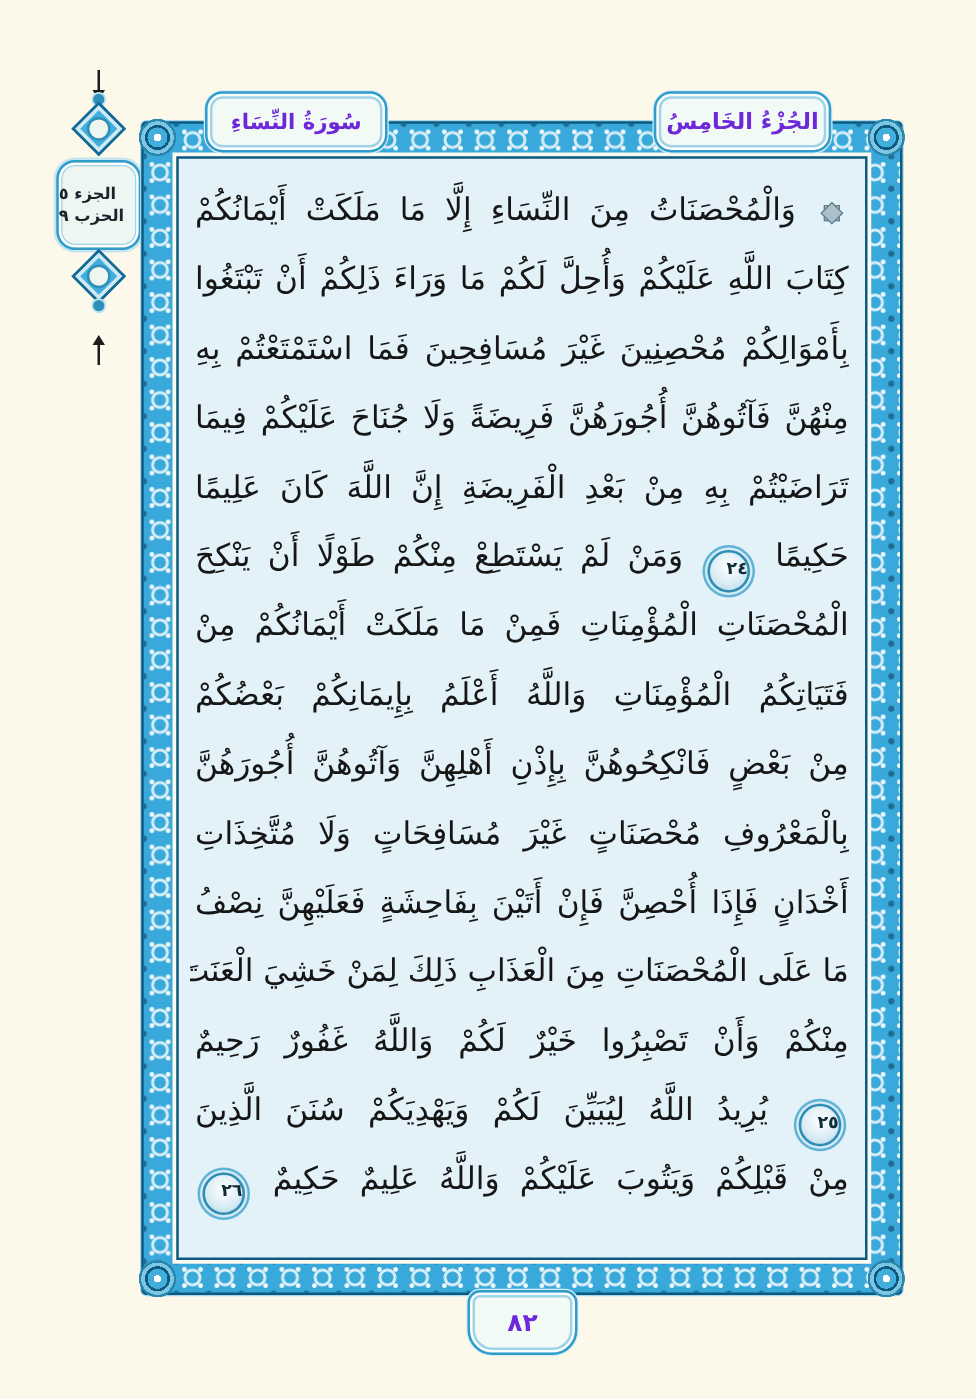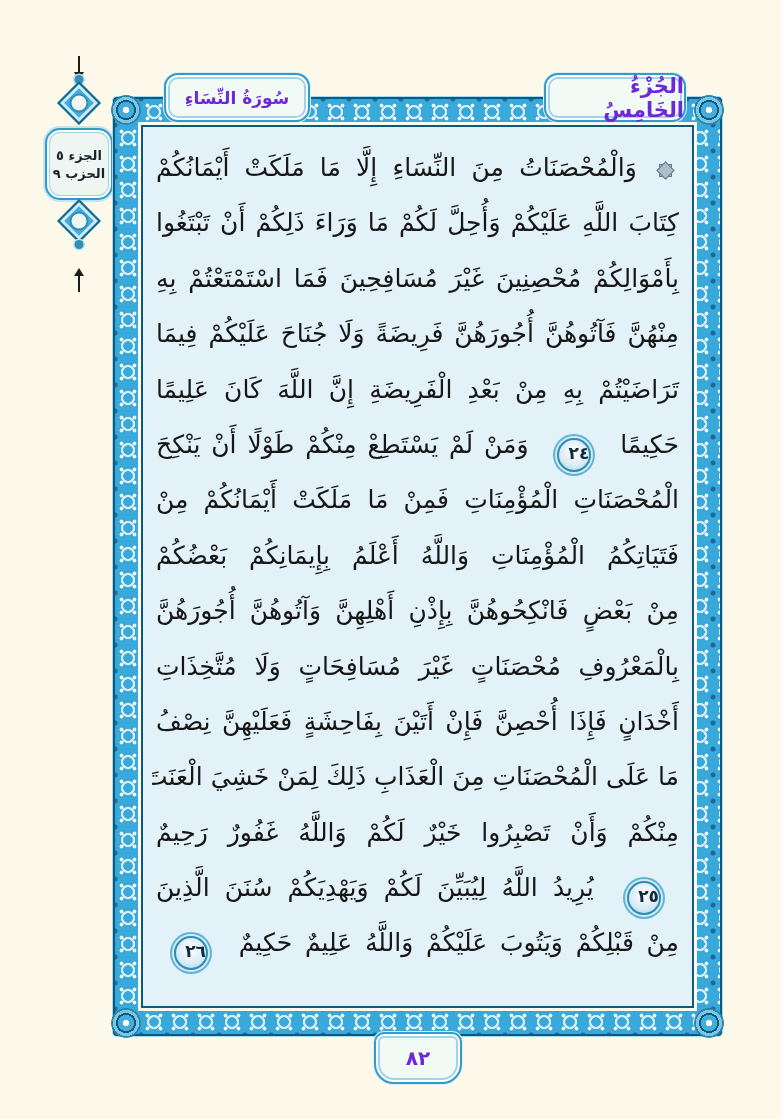--- a/index.html
+++ b/index.html
@@ -45,21 +45,21 @@
     position:absolute;
     background:#f2faf6;
     border:2px solid #2f9cc9;
     box-shadow:inset 0 0 0 2px #ffffff, inset 0 0 0 4px #9ed3e9, 0 0 0 1px #d9eef7;
     border-radius:14px;
     display:flex;align-items:center;justify-content:center;
     color:#6d28d9;font-weight:600;
     direction:rtl;
   }
   .tab-surah{left:164px;top:73px;width:142px;height:45px;font-size:17px;}
-  .tab-juz{left:544px;top:73px;width:138px;height:45px;font-size:21px;}
+  .tab-juz{left:523px;top:73px;width:138px;height:45px;font-size:18px;}
   .tab-page{
     left:374px;top:996px;width:84px;height:48px;
     border-radius:10px 10px 20px 20px;font-size:20px;font-weight:700;margin-top:36px;
   }
 
   
   .quran-text{
     position:absolute;left:9px;right:9px;top:13px;bottom:6px;
     direction:rtl;
     color:#161616;
@@ -72,22 +72,22 @@
     white-space:nowrap;
     padding:0 4px;
   }
   .qtext{display:inline;}
   .ayah{
     display:inline-block;width:30px;height:30px;line-height:27px;
     text-align:center;border-radius:50%;
     background:radial-gradient(circle at 50% 38%,#ffffff 0%,#dcedf5 55%,#aed7e8 100%);
     border:2px solid #2f8cb5;
     box-shadow:0 0 0 2px #d5ebf3, 0 0 0 4px #5fb3d6;
-    font-size:17px;font-weight:700;color:#102a38;
-    vertical-align:-6px;margin:0 18px;
+    font-size:14px;font-weight:700;color:#102a38;
+    vertical-align:-6px;margin:0 6px;
   }
   .rub{
     position:relative;display:inline-block;width:13px;height:13px;
     margin:0 7px;vertical-align:-1px;
   }
   .rub::before,.rub::after{
     content:"";position:absolute;inset:0;
     background:#aebfc9;border:1px solid #5c7c8c;
   }
   .rub::after{transform:rotate(45deg);}
@@ -120,21 +120,21 @@
     background:#eef6ef;border:2px solid #2e8fb8;
   }
   .m-bud{position:absolute;left:50%;transform:translateX(-50%);width:9px;height:9px;border-radius:50%;background:#2e8fb8;box-shadow:0 0 0 1.5px #bfe2f0;}
   .m-bud-up{top:-5px;}
   .m-bud-down{bottom:-5px;}
   .m-panel{
     position:absolute;left:3px;right:3px;top:72px;height:68px;
     background:#eef6f1;
     border:2px solid #2f9cc9;border-radius:15px;
     box-shadow:inset 0 0 0 2px #ffffff, inset 0 0 0 3px #9ed3e9, 0 0 0 2px #c6e4f1;
-    display:flex;flex-direction:column;align-items:center;justify-content:center;gap:3px;
+    display:flex;flex-direction:column;align-items:flex-end;justify-content:center;gap:3px;
     font-size:13px;color:#17242c;font-weight:600;direction:rtl;
   }
 </style>
 </head>
 <body>
 
 <div class="page">
 
   <div class="margin-marker">
     <div class="m-arrow m-arrow-top"></div>

